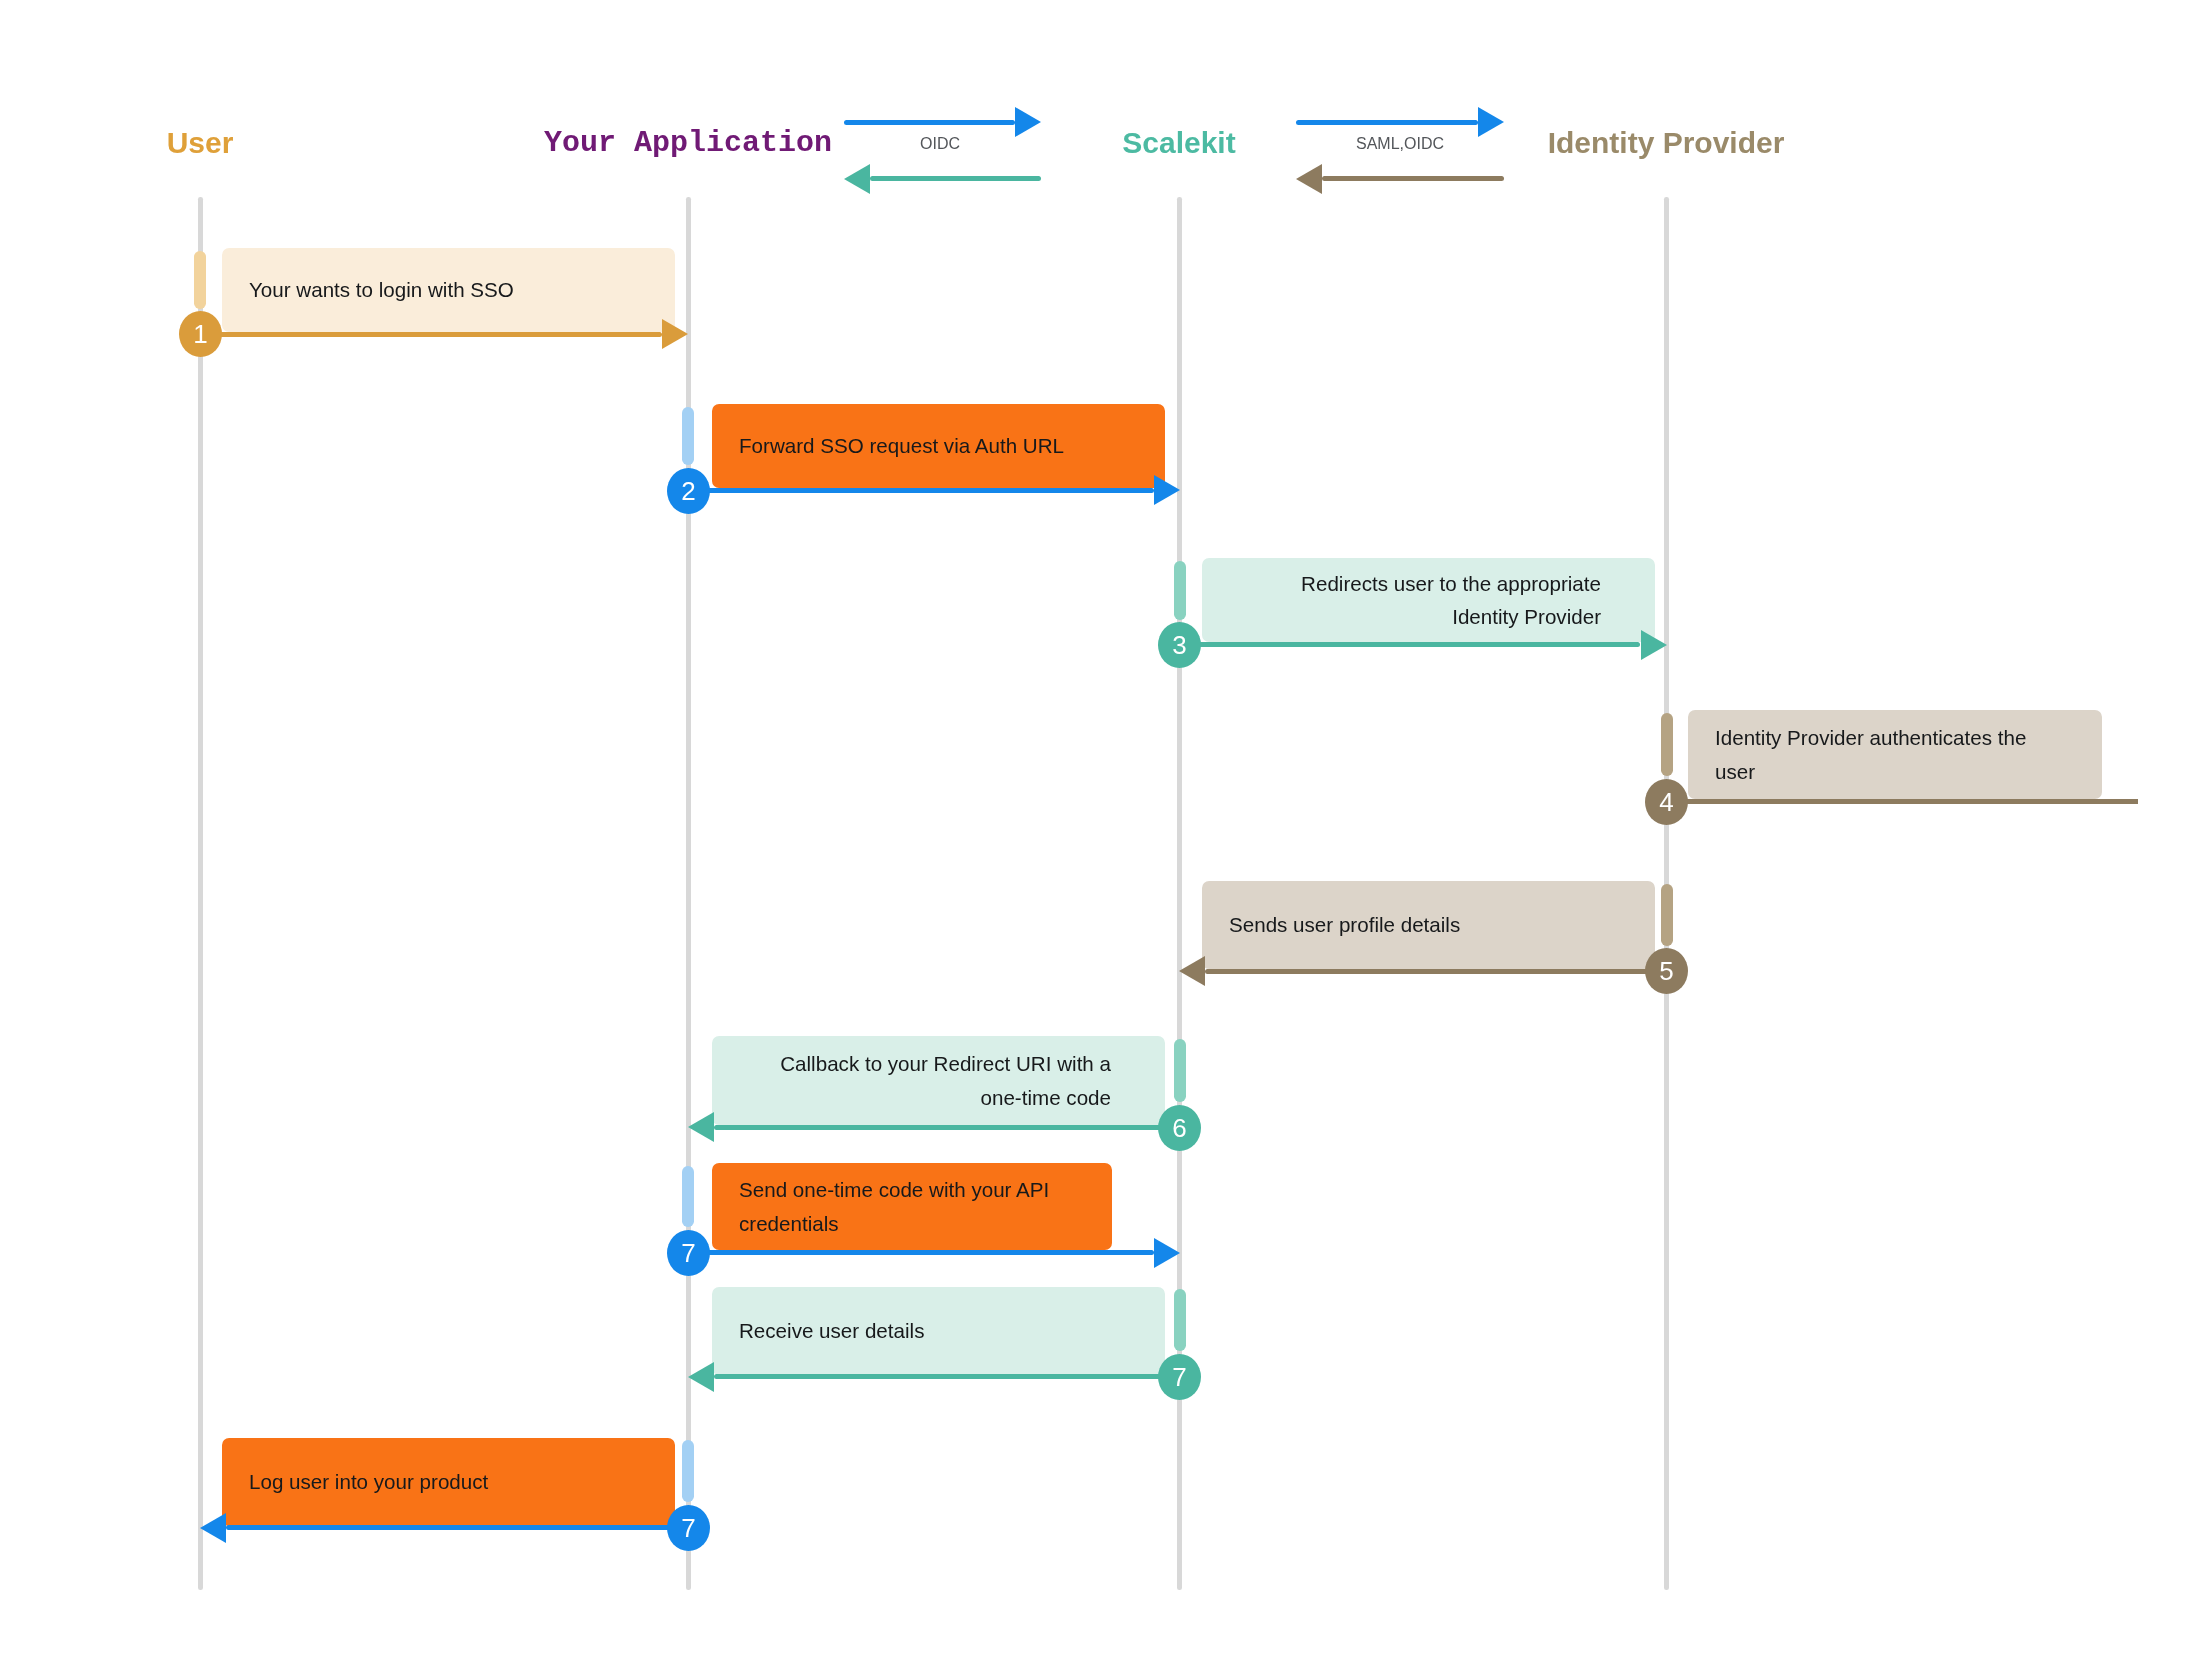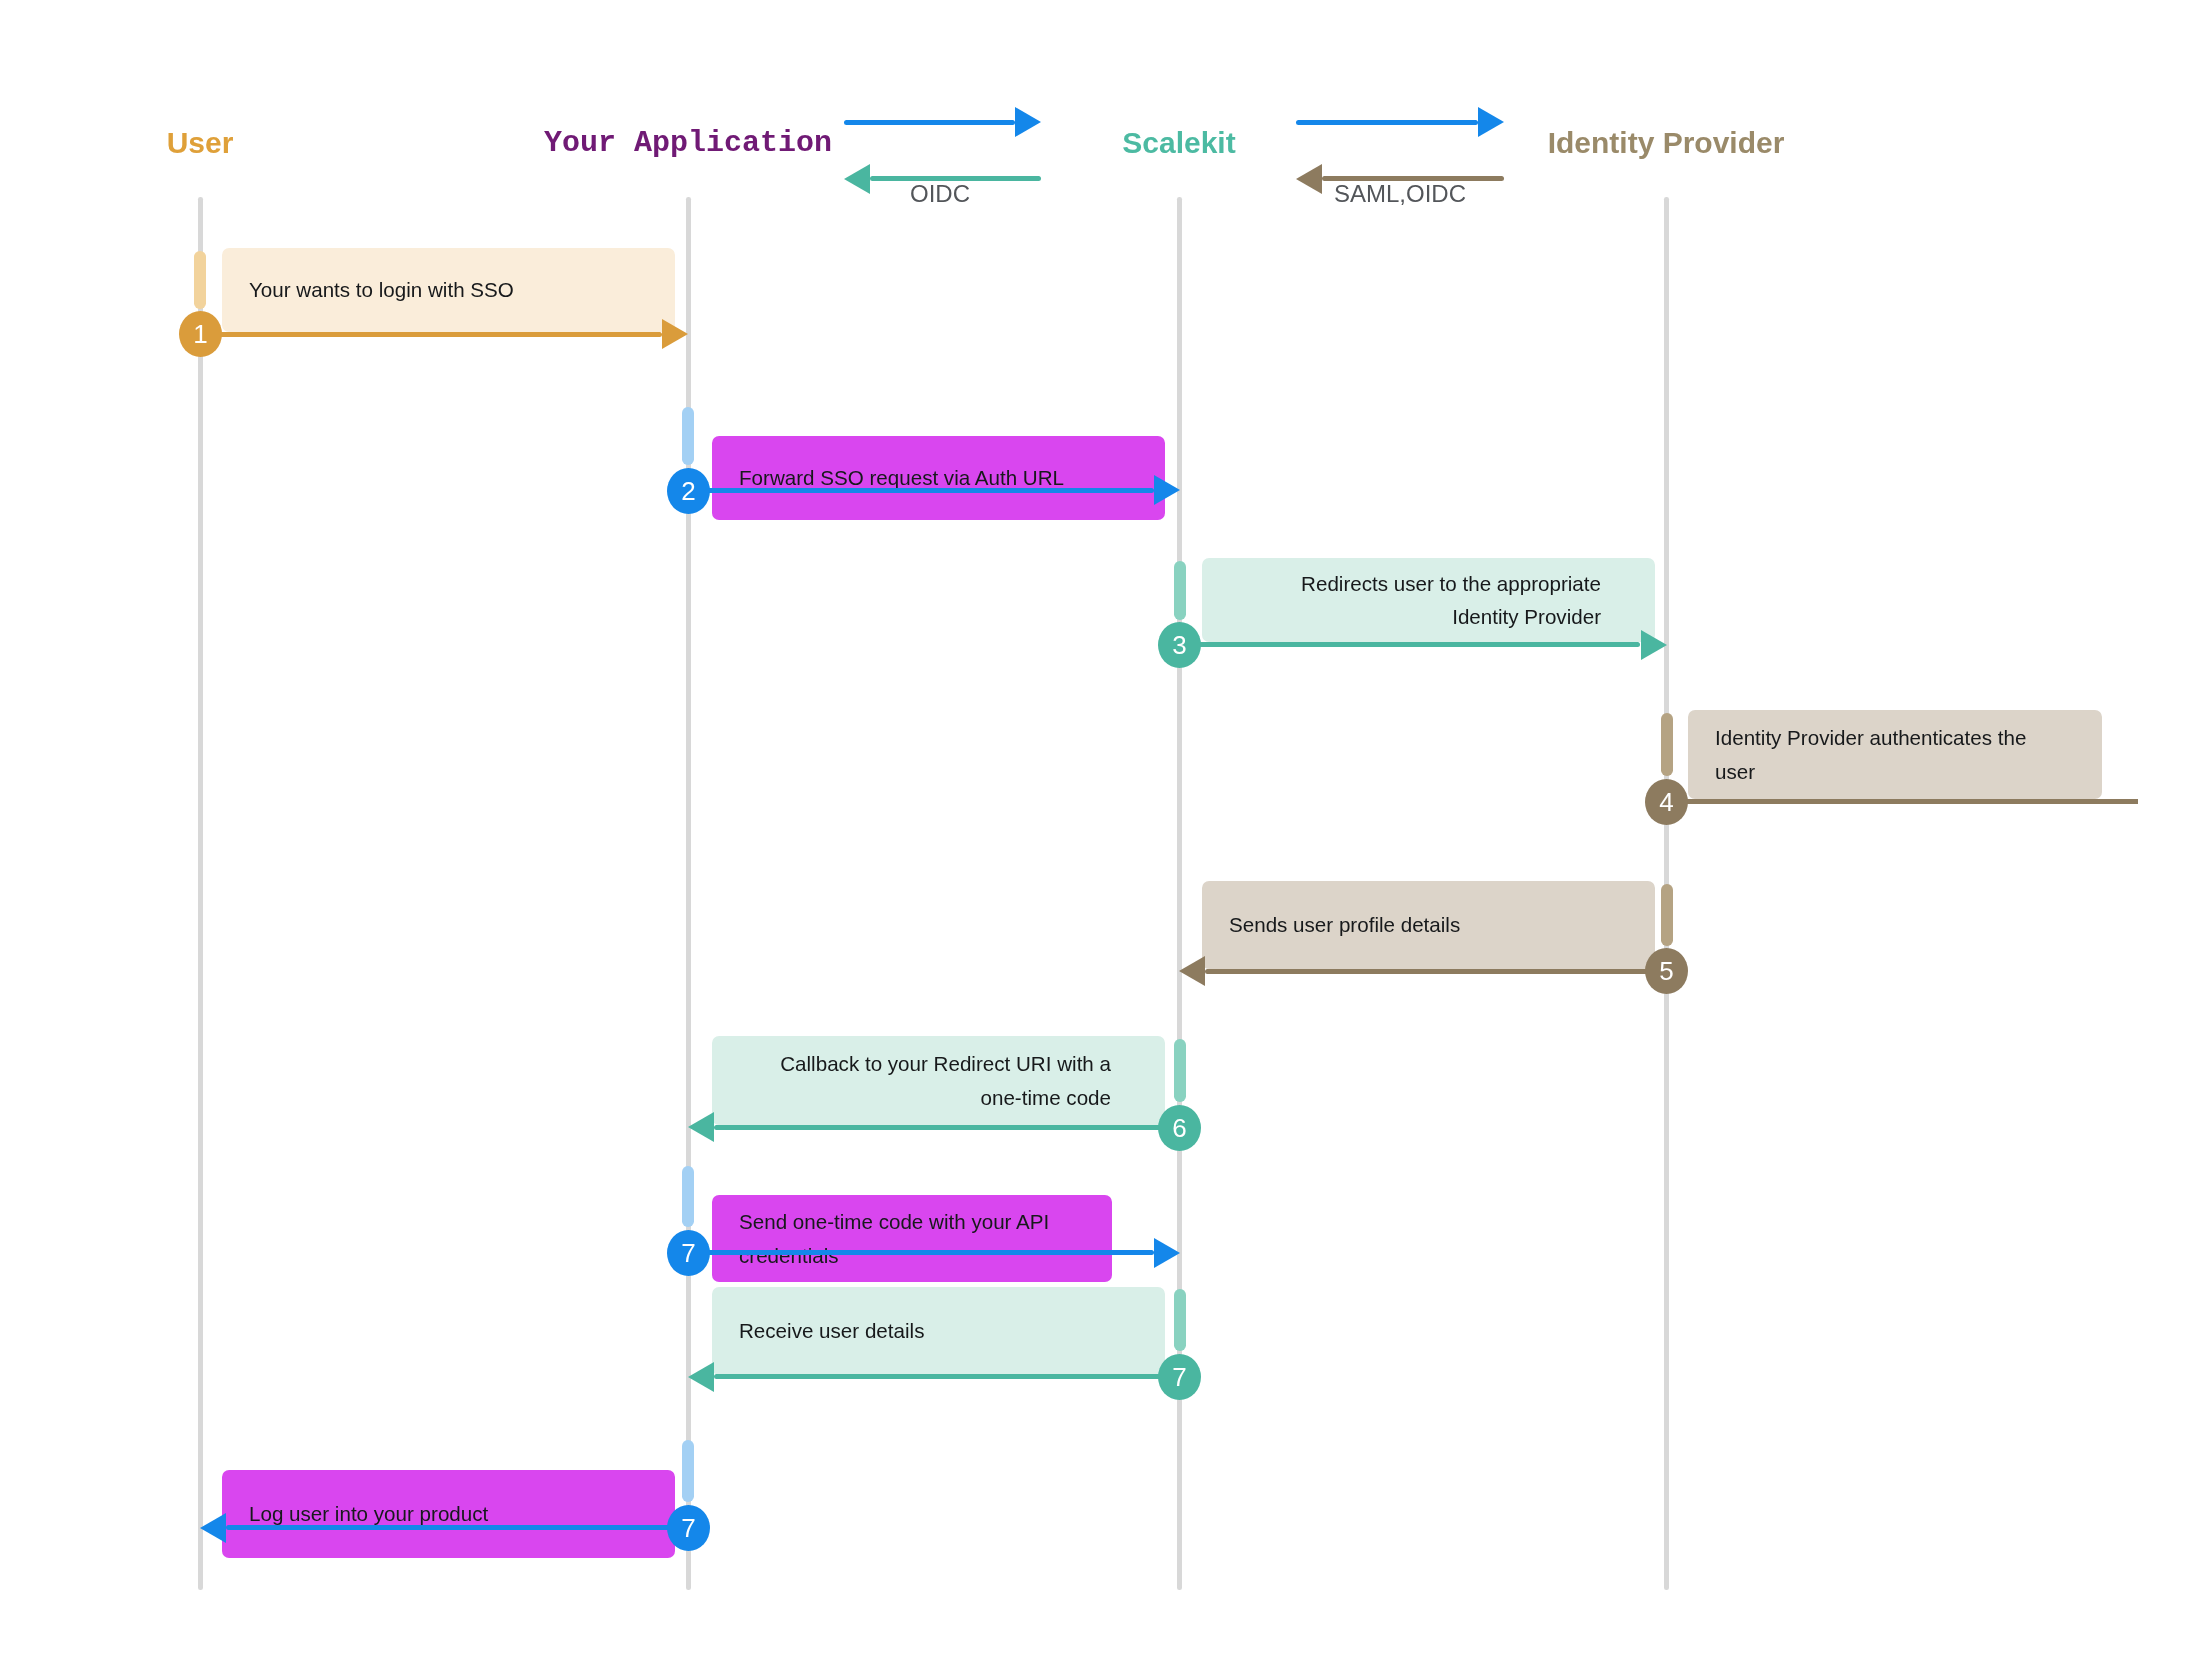--- a/index.html
+++ b/index.html
@@ -32,25 +32,24 @@
   }
   .t-orange{color:#dfa039;}
   .t-blue{color:#701a75;font-family:Liberation Mono, monospace;}
   .t-teal{color:#4cbaa2;}
   .t-brown{color:#9a8a69;}
 
   .legend-label{
     position:absolute;
     transform:translateX(-50%);
     top:135px;
-    font-size:24px;
+    font-size:16px;
     color:#53565a;
     white-space:nowrap;
     z-index:2;
-    margin-top:45px;
   }
   .hline{
     position:absolute;
     height:5.4px;
     border-radius:2.7px;
     z-index:4;
   }
   .tri-r{
     position:absolute;
     width:0;height:0;
@@ -93,21 +92,21 @@
     display:flex;
     align-items:center;
     justify-content:center;
     color:#ffffff;
     font-size:26px;
     font-weight:500;
     z-index:5;
   }
   
   .bg-orange{background:#da9c3b;} .bar-orange{background:#f2d39c;} .box-orange{background:#faedda;}
-  .bg-blue{background:#1487ea;}   .bar-blue{background:#a3d0f4;}   .box-blue{background:#d946ef;margin-top:32px;}
+  .bg-blue{background:#1487ea;}   .bar-blue{background:#a3d0f4;}   .box-blue{background:#f97316;}
   .bg-teal{background:#4ab6a0;}   .bar-teal{background:#89d2c0;}   .box-teal{background:#d9efe8;text-align:right;}
   .bg-brown{background:#8d7b5f;}  .bar-brown{background:#b5a383;}  .box-brown{background:#dcd4c9;}
   .tri-r.c-orange{border-left-color:#da9c3b;}
   .tri-r.c-blue{border-left-color:#1487ea;}
   .tri-r.c-teal{border-left-color:#4ab6a0;}
   .tri-l.c-blue{border-right-color:#1487ea;}
   .tri-l.c-teal{border-right-color:#4ab6a0;}
   .tri-l.c-brown{border-right-color:#8d7b5f;}
 </style>
 </head>

